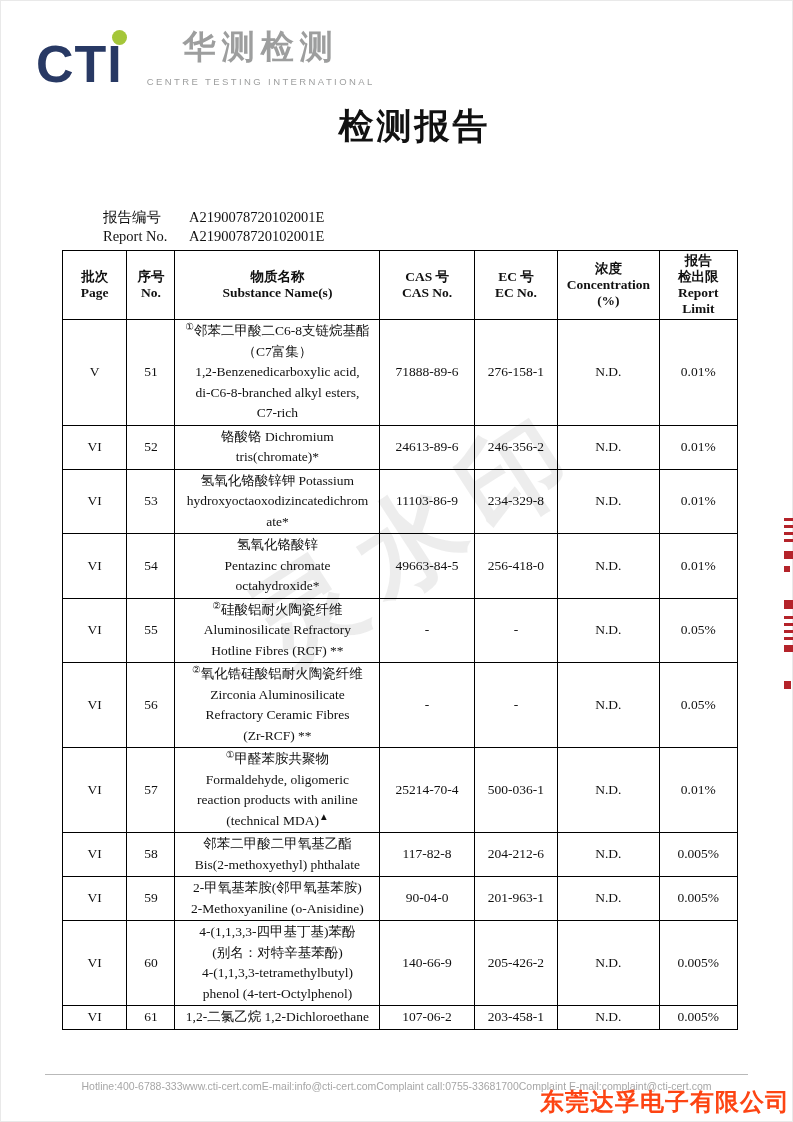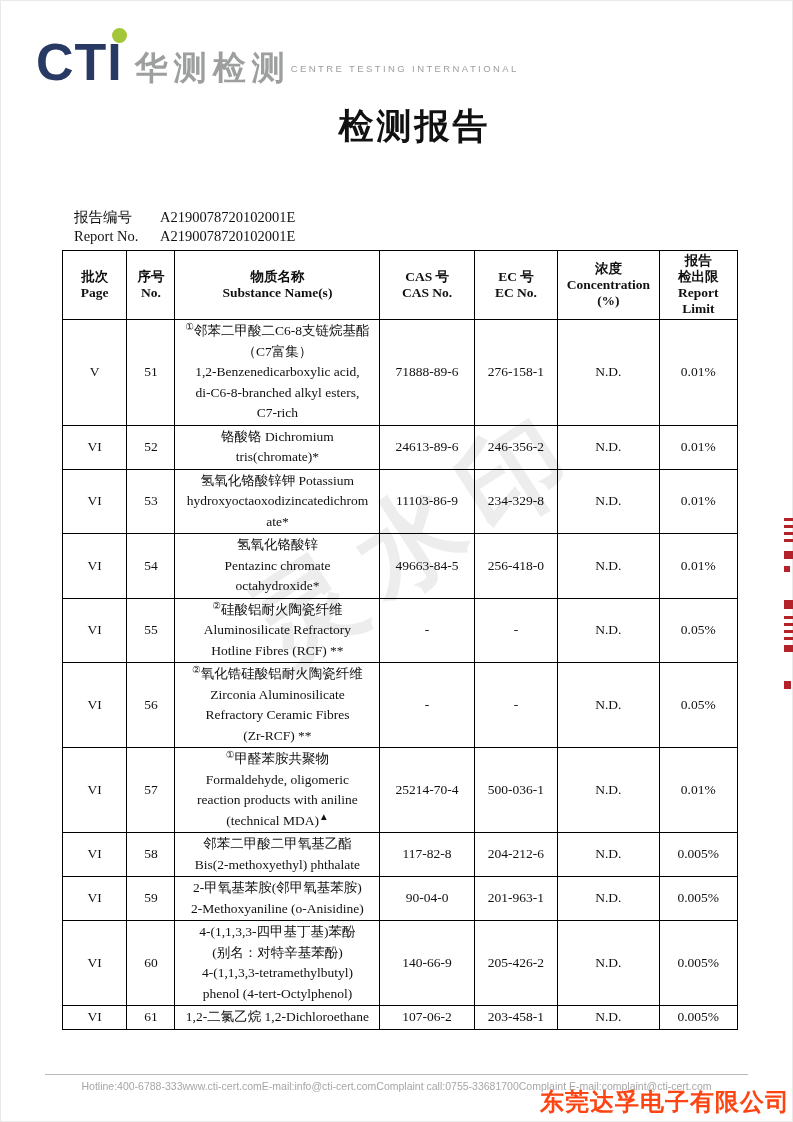--- a/index.html
+++ b/index.html
@@ -4,37 +4,37 @@
 <style>
   html,body { margin:0; padding:0; background:#f2f2f2; }
   .page {
     position:relative; width:793px; height:1122px; margin:0 auto;
     background:#ffffff; overflow:hidden;
     font-family:"Liberation Serif", serif; color:#111;
     box-shadow: inset 0 0 0 1px #e9e9e9;
   }
 
   
-  .logo { position:absolute; left:36px; top:38px; display:flex; align-items:flex-end; gap:12px; }
+  .logo { position:absolute; left:36px; top:30px; display:flex; align-items:flex-end; gap:24px; }
   .logo-cti { position:relative; font-family:"Liberation Sans",sans-serif; font-weight:bold;
     font-size:52px; line-height:48px; letter-spacing:1px; }
   .logo-dot { position:absolute; top:-10px; right:-4px; width:15px; height:15px; border-radius:50%; }
-  .logo-right { display:flex; flex-direction:row; padding-bottom:1px; }
+  .logo-right { display:flex; flex-direction:column; padding-bottom:1px;align-items:center; }
   .logo-cn { font-size:33px; line-height:34px; letter-spacing:6px; color:#9d9e9e; font-weight:bold; }
   .logo-en { font-size:9.5px; letter-spacing:2.4px; color:#9d9e9e; font-family:"Liberation Sans",sans-serif; margin-top:12px; }
 
   
   .title-block { position:absolute; left:0; right:0; top:106px; text-align:center;padding-left:36px; }
   .title-cn { font-size:35px; font-weight:bold; letter-spacing:3px; line-height:42px; }
   .title-en { font-size:29px; font-weight:bold; line-height:34px; }
 
   
   .meta { position:absolute; left:74px; right:53px; top:208px; display:flex;
     justify-content:space-between; font-size:14.5px; line-height:19px; }
-  .meta-left { display:grid; grid-template-columns:86px auto; column-gap:0; }
+  .meta-left { display:grid; grid-template-columns:86px auto; column-gap:0;margin-left:29px; }
   .meta-right { text-align:right; }
 
   
   .table-wrap { position:absolute; left:62px; top:250px; z-index:1; }
   table { border-collapse:collapse; table-layout:fixed; width:676px; background:transparent; }
   th, td { border:1px solid #000; text-align:center; vertical-align:middle; padding:1px 2px; overflow:hidden; }
   thead th { font-weight:bold; font-size:13.5px; line-height:16px; padding:2px 1px; }
   tbody td { font-size:13.5px; line-height:20.5px; }
   .sub-line { white-space:nowrap; }
   sup { font-size:0.72em; line-height:0; }

